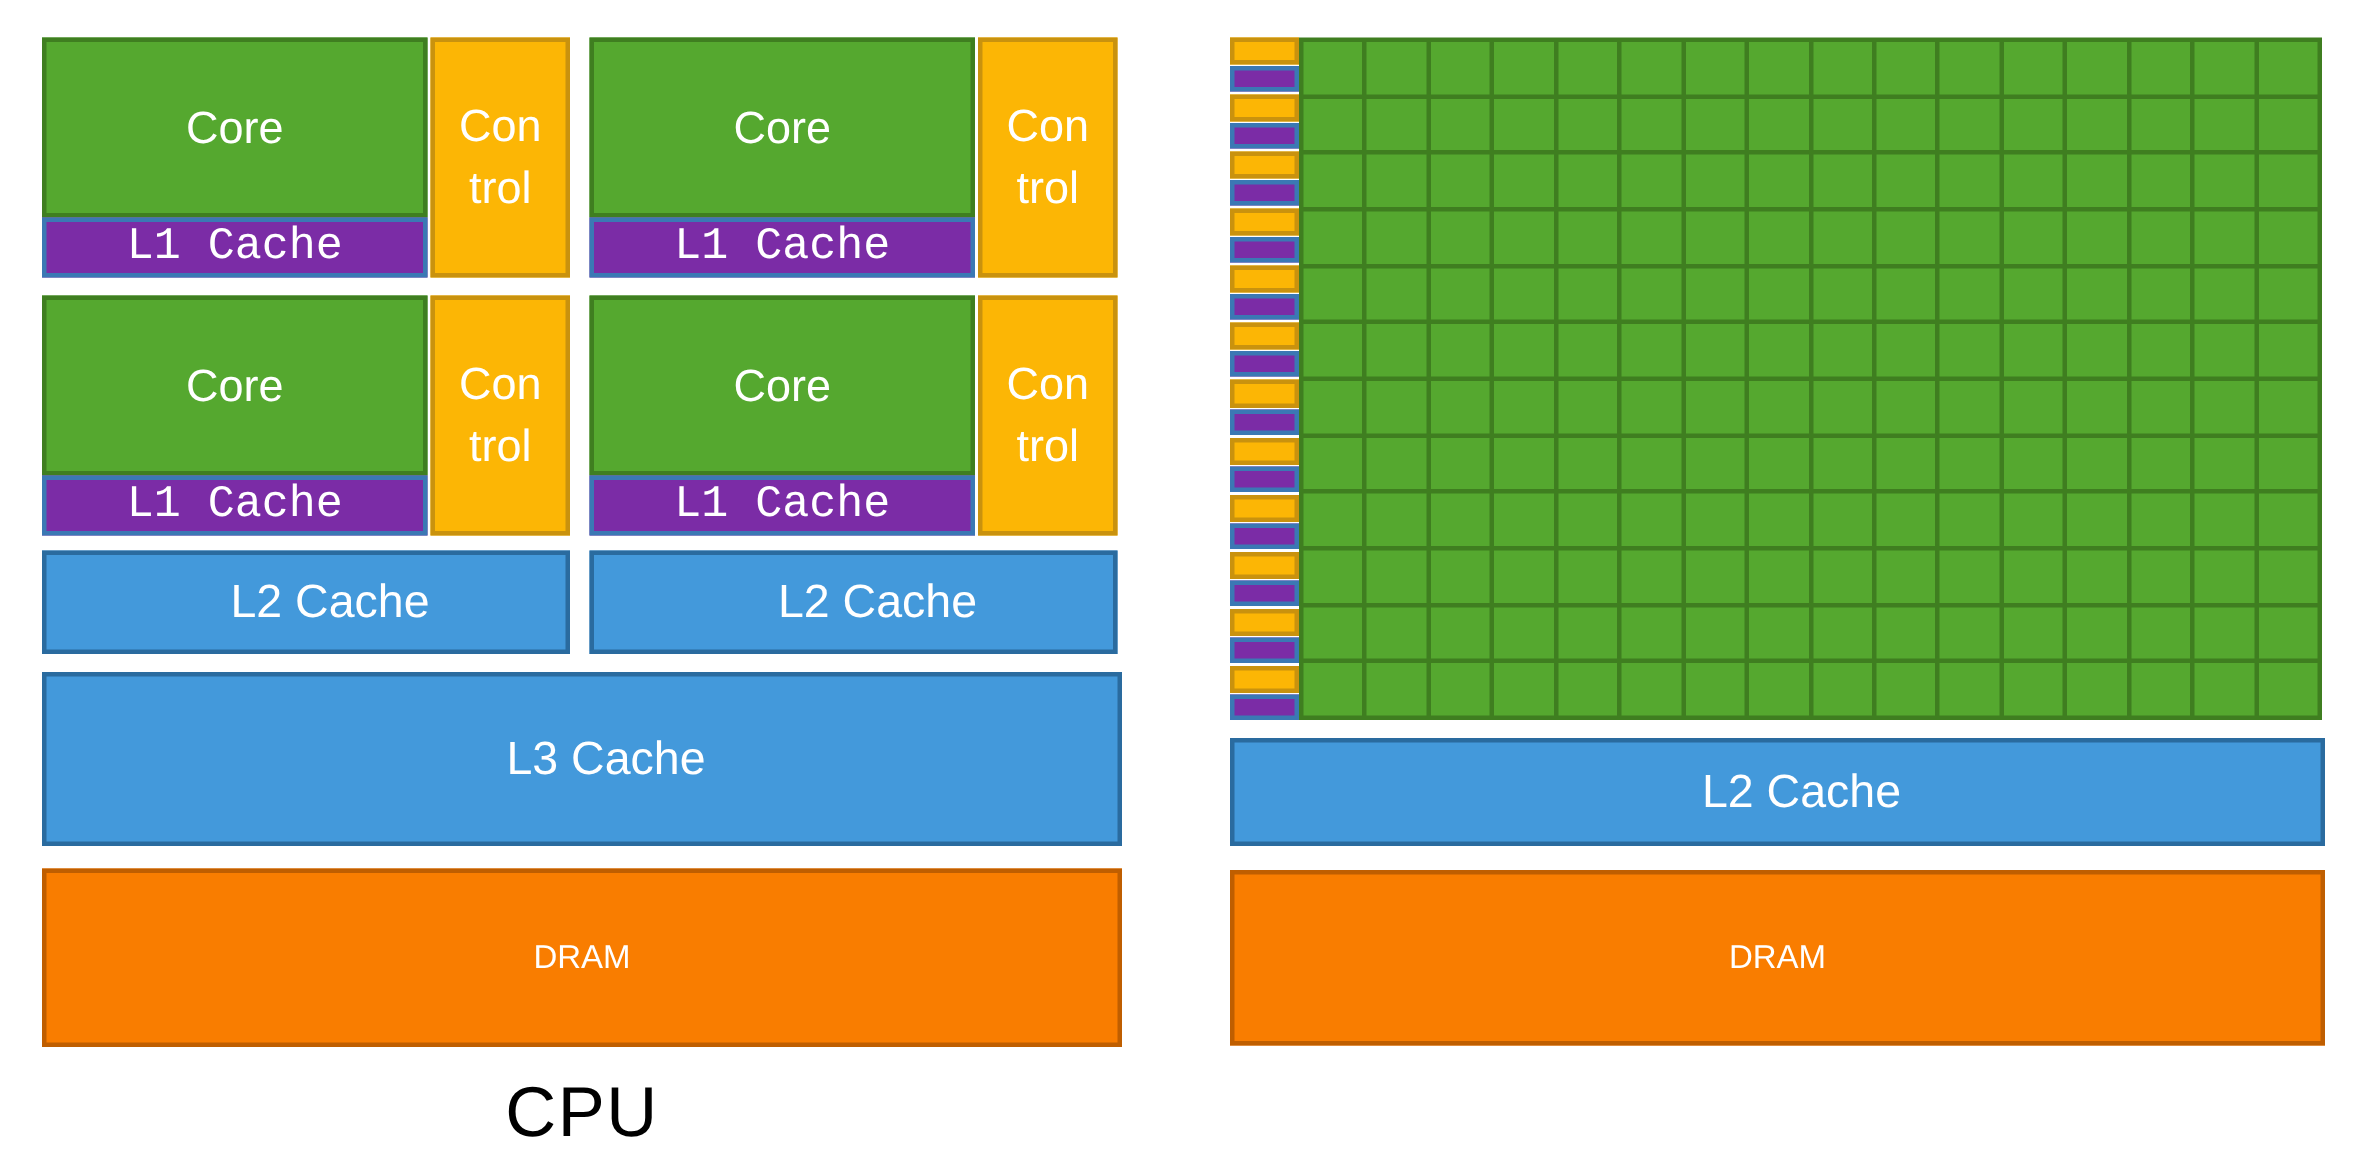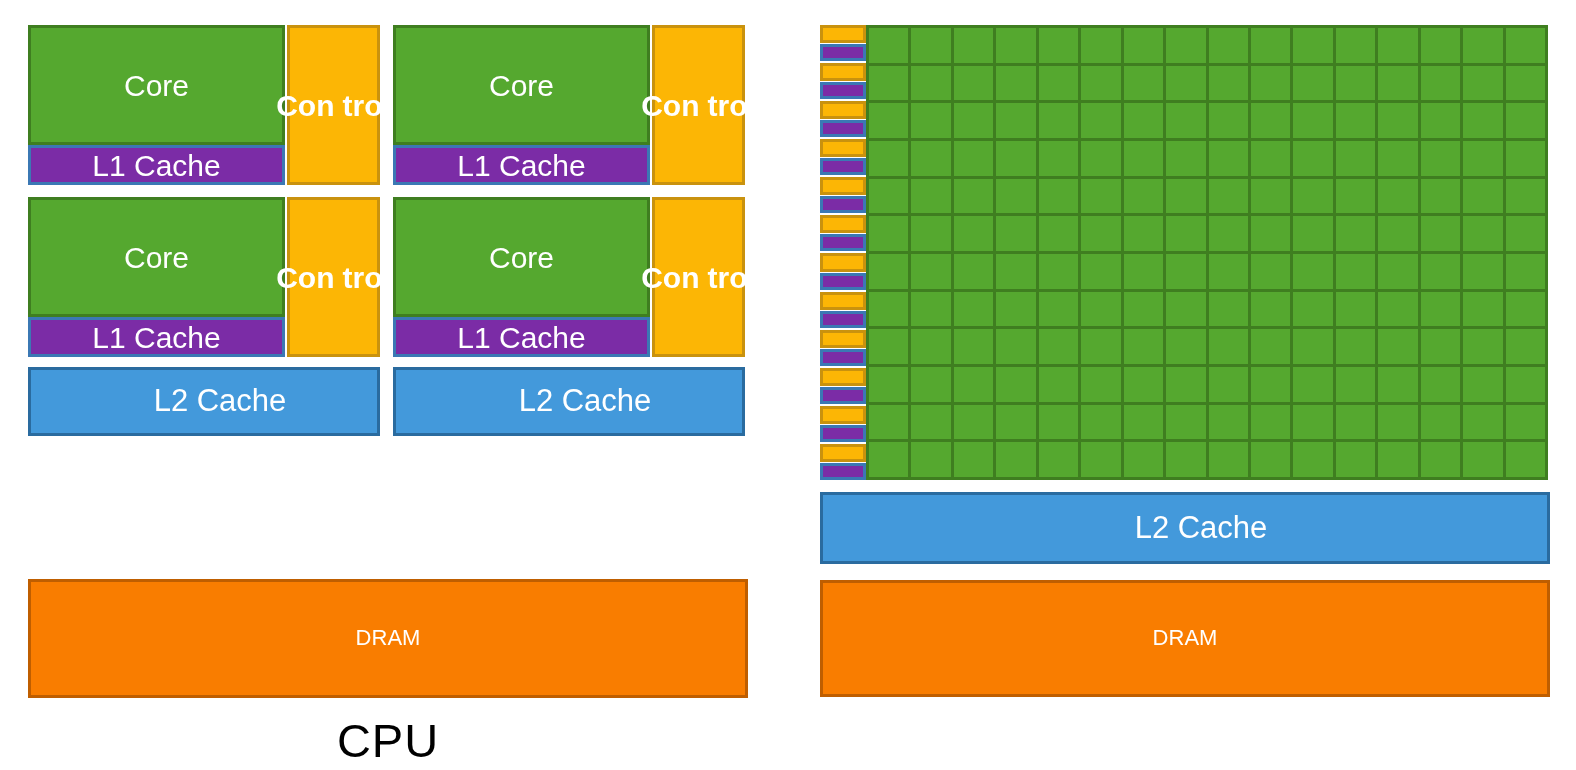--- a/index.html
+++ b/index.html
@@ -8,24 +8,24 @@
     font-family:"Liberation Sans","DejaVu Sans",sans-serif;overflow:hidden;
   }
   .abs{position:absolute;box-sizing:border-box;}
   .block{
     position:absolute;box-sizing:border-box;display:flex;
     align-items:center;justify-content:center;color:var(--txt,#fff);
     font-size:30px;line-height:1.1;text-align:center;
   }
   .green-block{background:var(--green);border:3px solid var(--greenB);}
   .yellow-block{background:var(--yellow);border:3px solid var(--yellowB);}
-  .purple-block{background:var(--purple);border:3px solid var(--purpleB);}
+  .purple-block{background:var(--purple);border:3px solid var(--purpleB);font-family:Liberation Mono, monospace;}
   .blue-block{background:var(--blue);border:3px solid var(--blueB);font-size:31px;padding-left:32px;}
   .dram-block{background:var(--dorange);border:3px solid var(--dorangeB);font-size:22px;justify-content:center;}
-  .control-text{display:flex;flex-direction:row;gap:8px;font-weight:bold;}
+  .control-text{display:flex;flex-direction:column;gap:8px;}
   .section-label{
     position:absolute;width:100%;text-align:center;color:var(--black,#000);
     font-size:47px;letter-spacing:1px;
   }
   
   .cpu-section{left:28px;top:25px;width:720px;height:745px;}
   .core-group{position:absolute;width:352px;height:160px;}
   
   .gpu-section{left:820px;top:25px;width:730px;height:745px;}
   .gpu-headers{
@@ -108,20 +108,23 @@
         </div>
       </div>
 
     <div class="block blue-block" style="left:0;top:342px;width:352px;height:69px;">
       <span>L2 Cache</span>
     </div>
     <div class="block blue-block" style="left:365px;top:342px;width:352px;height:69px;">
       <span>L2 Cache</span>
     </div>
 
+    <div class="block blue-block" style="left:0;top:423px;width:720px;height:116px;">
+      <span>L3 Cache</span>
+    </div>
 
     <div class="block dram-block" style="left:0;top:554px;width:720px;height:119px;">
       <span>DRAM</span>
     </div>
 
     <div class="section-label" style="top:688px;">CPU</div>
   </section>
 
   <section class="abs gpu-section">
     <div class="gpu-headers" id="gpu-headers">

